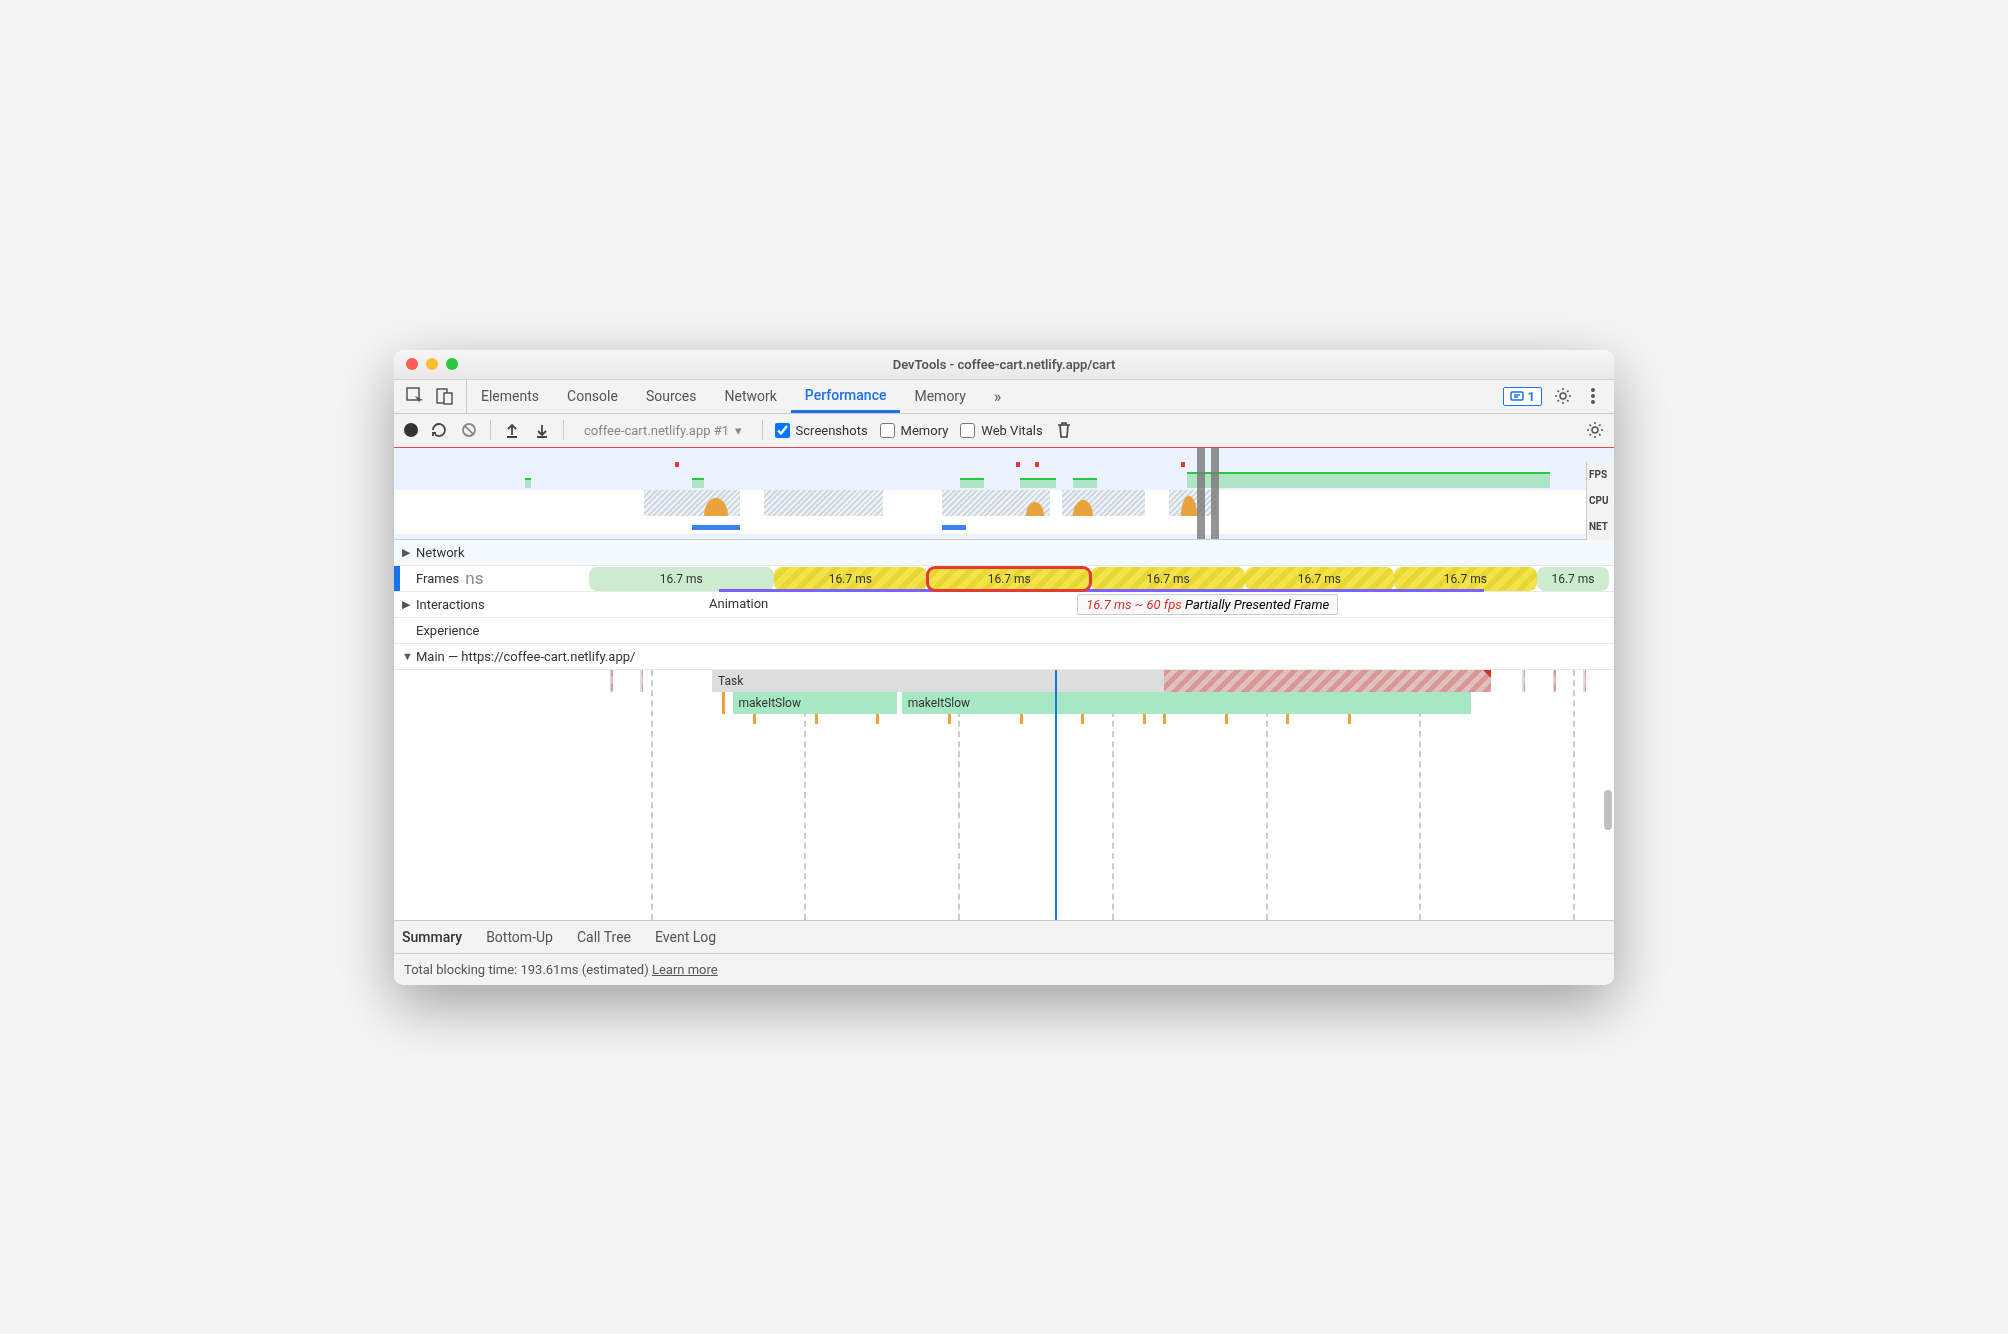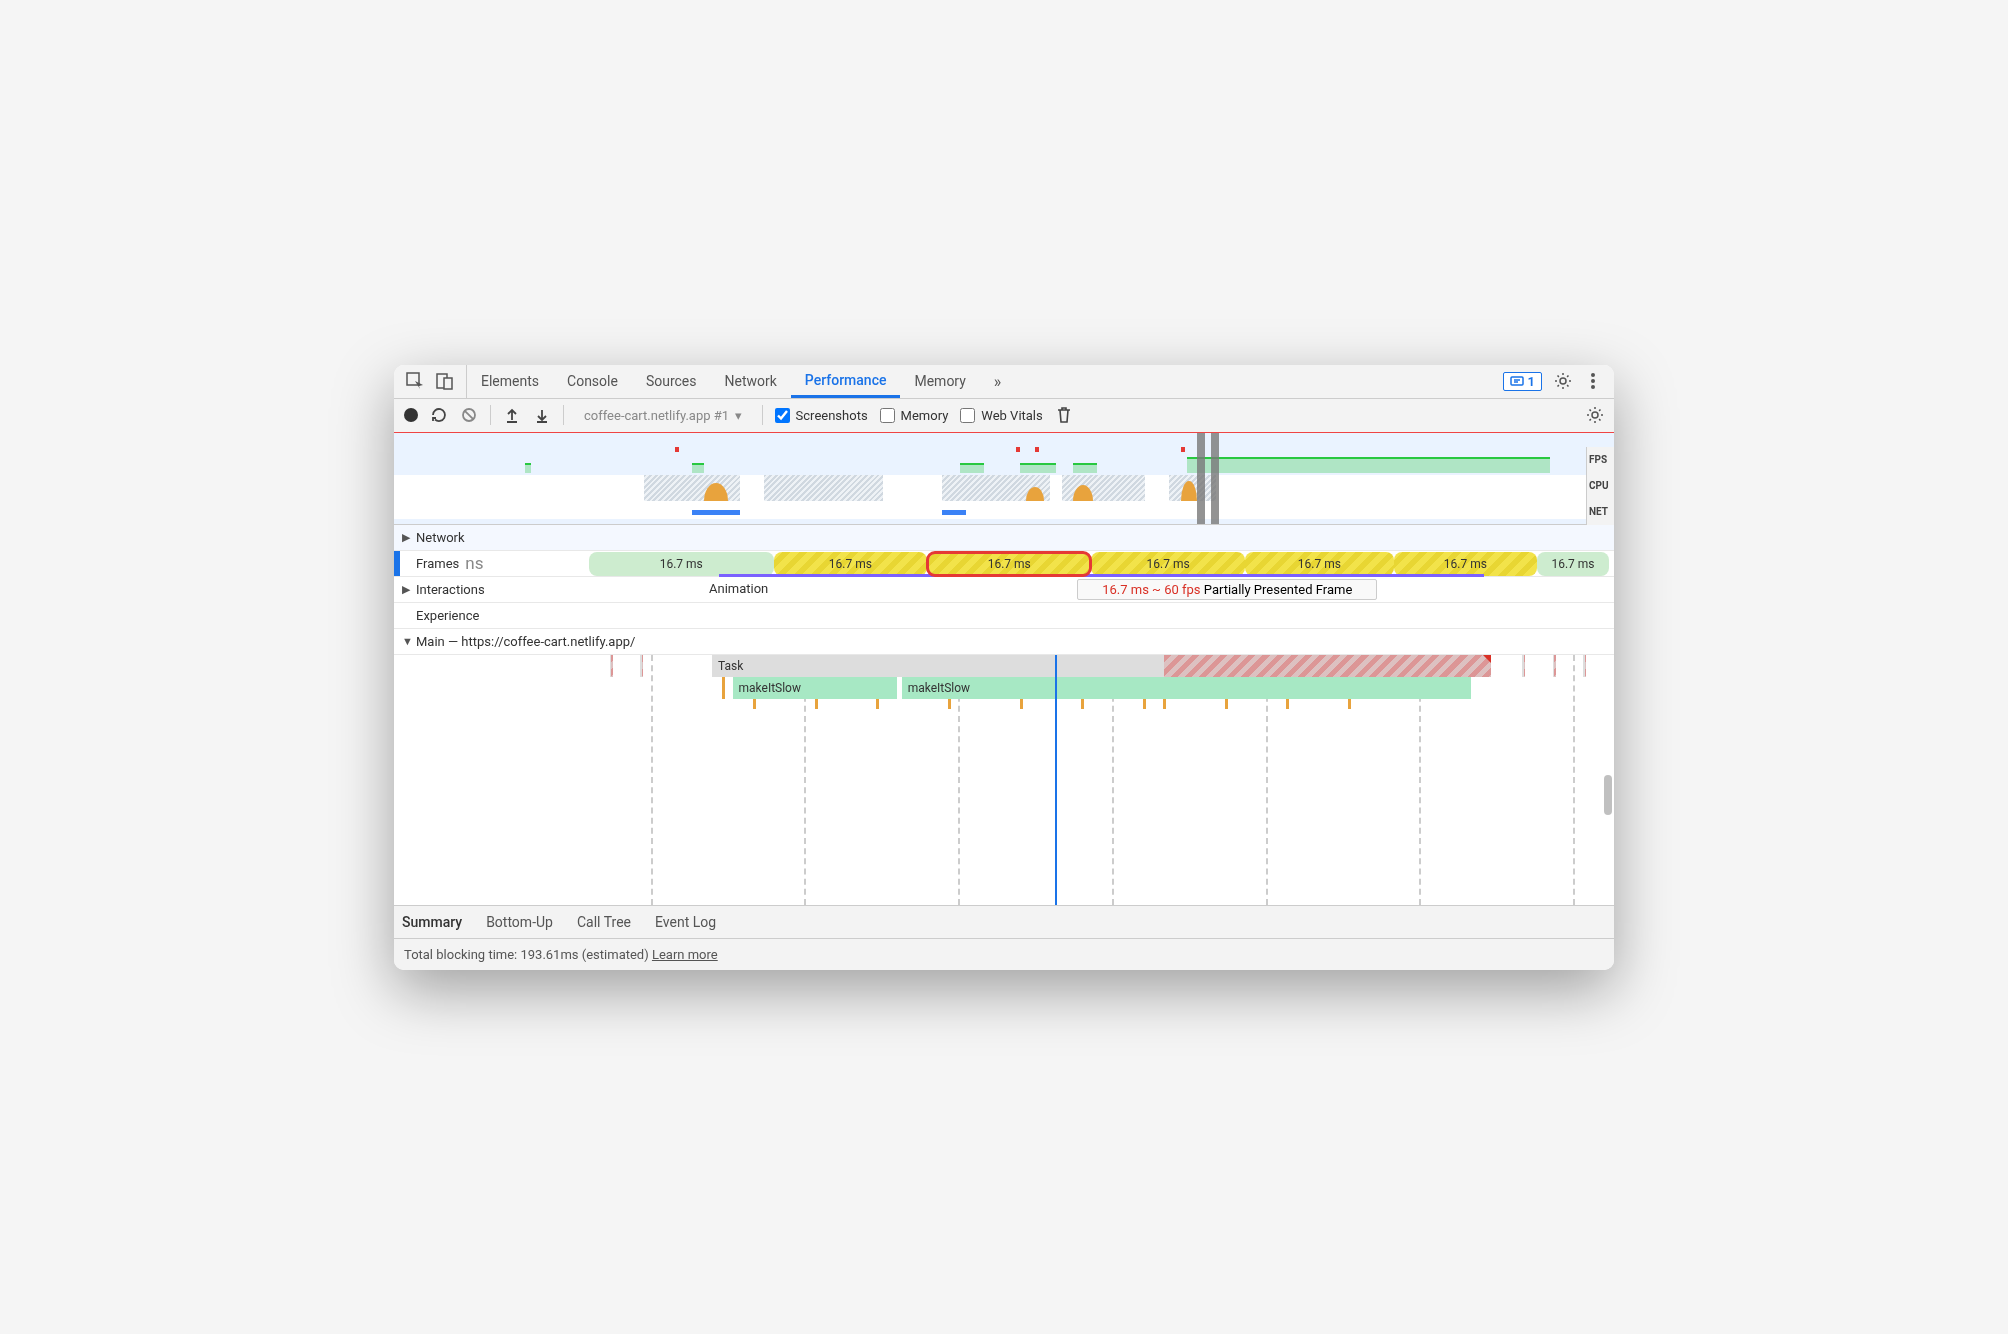--- a/index.html
+++ b/index.html
@@ -44,21 +44,21 @@
 .tracks { position: relative; background: #fff; }
 .track { display: flex; align-items: center; height: 26px; border-bottom: 1px solid #e8e8e8; position: relative; }
 .track-label { width: 210px; padding-left: 8px; font-size: 13px; color: #333; display: flex; align-items: center; gap: 4px; }
 .disclosure { width: 10px; display: inline-block; color: #555; font-size: 11px; }
 .track-content { position: absolute; left: 195px; right: 0; top: 0; bottom: 0; }
 .frames-row .frame { position: absolute; top: 1px; height: 24px; display: flex; align-items: center; justify-content: center; font-size: 12px; color: #333; background: #cdeccf; border-radius: 8px; }
 .frames-row .frame.partial { background: repeating-linear-gradient(135deg,#f2e34a 0,#f2e34a 6px,#e8d633 6px,#e8d633 12px); }
 .frames-row .frame.selected { outline: 3px solid #e53935; outline-offset: -2px; z-index: 2; }
 .purple-line { position: absolute; left: 130px; right: 130px; height: 3px; background: #7b61ff; bottom: -1px; }
 .blue-vline { position: absolute; top: 0; bottom: 0; width: 2px; background: #1a73e8; z-index: 5; }
-.tooltip { position: absolute; background: #f9f9f9; border: 1px solid #ccc; padding: 2px 24px; font-size: 13px; border-radius: 2px; z-index: 6; white-space: nowrap; }
+.tooltip { position: absolute; background: #f9f9f9; border: 1px solid #ccc; padding: 2px 8px; font-size: 13px; border-radius: 2px; z-index: 6; white-space: nowrap; font-style: italic; }
 .tooltip .red { color: #d93025; }
 .main-rows { position: absolute; left: 195px; right: 0; }
 .flame-row { position: relative; height: 22px; }
 .flame { position: absolute; top: 0; height: 22px; font-size: 12px; color: #333; display: flex; align-items: center; padding-left: 6px; overflow: hidden; white-space: nowrap; }
 .flame.task { background: #ddd; }
 .flame.task::after { content:''; position:absolute; right:0; top:0; bottom:0; width:42%; background: repeating-linear-gradient(135deg, rgba(220,80,80,0.5) 0, rgba(220,80,80,0.5) 5px, rgba(220,80,80,0.2) 5px, rgba(220,80,80,0.2) 10px); }
 .flame.micro { background: #e8a33d; }
 .flame.fn { background: #a7e8c4; align-items: center; }
 .flame.thin { padding: 0; width: 3px; }
 .gridlines { position: absolute; top: 0; bottom: 0; left: 195px; right: 0; pointer-events: none; }
@@ -70,20 +70,28 @@
 .footer a { color: #555; text-decoration: underline; cursor: pointer; }
 .flame-area { position: relative; height: 250px; overflow: hidden; }
 svg { display: block; }
 .scrollbar-thumb { position:absolute; right:2px; top:250px; width:8px; height:40px; background:#c0c0c0; border-radius:4px; }
 </style>
 </head>
 <body>
 
 <div class="window">
 
+  <div class="titlebar">
+    <div class="traffic">
+      <div class="dot red"></div>
+      <div class="dot yellow"></div>
+      <div class="dot green"></div>
+    </div>
+    <div class="title">DevTools - coffee-cart.netlify.app/cart</div>
+  </div>
 
   <div class="tabs">
     <div class="left-icons">
       <div class="icon-box">
           <svg width="18" height="18" viewBox="0 0 18 18">
             <rect x="1" y="1" width="12" height="12" fill="none" stroke="#555" stroke-width="1.5"></rect>
             <path d="M9 9 L17 13 L13 14 L14 17 Z" fill="#555"></path>
           </svg>
         </div>
       <div class="icon-box">

